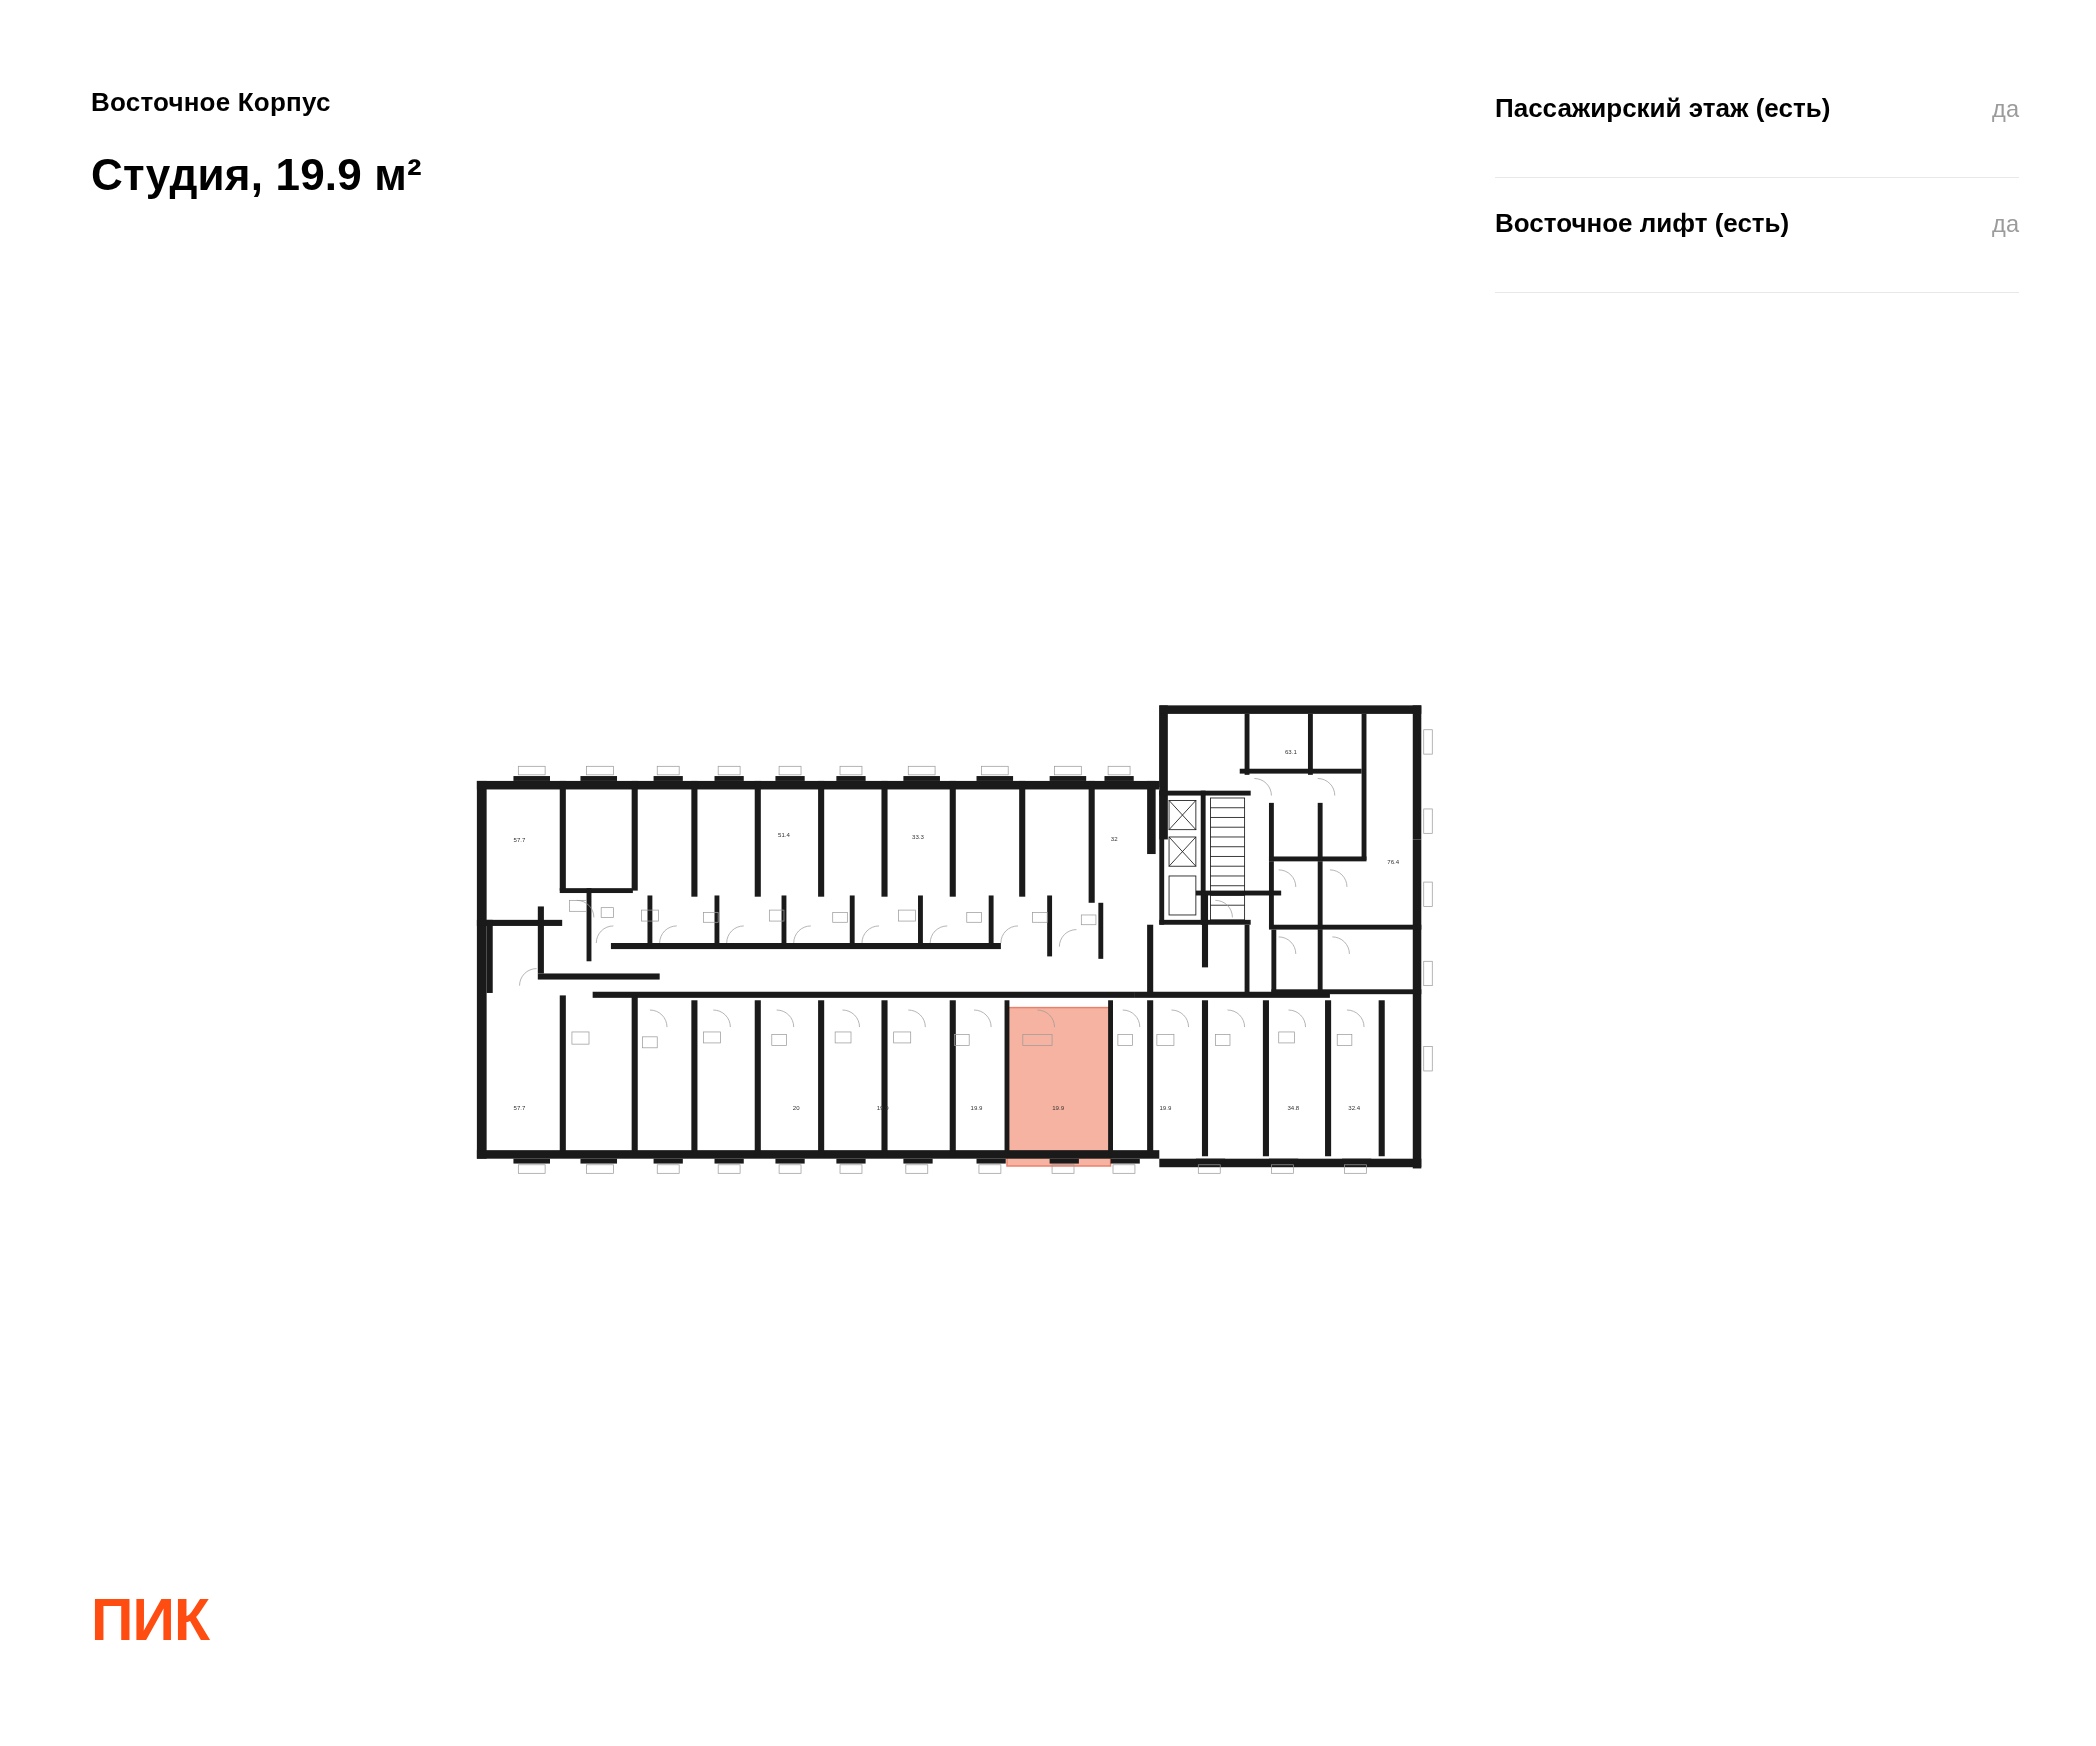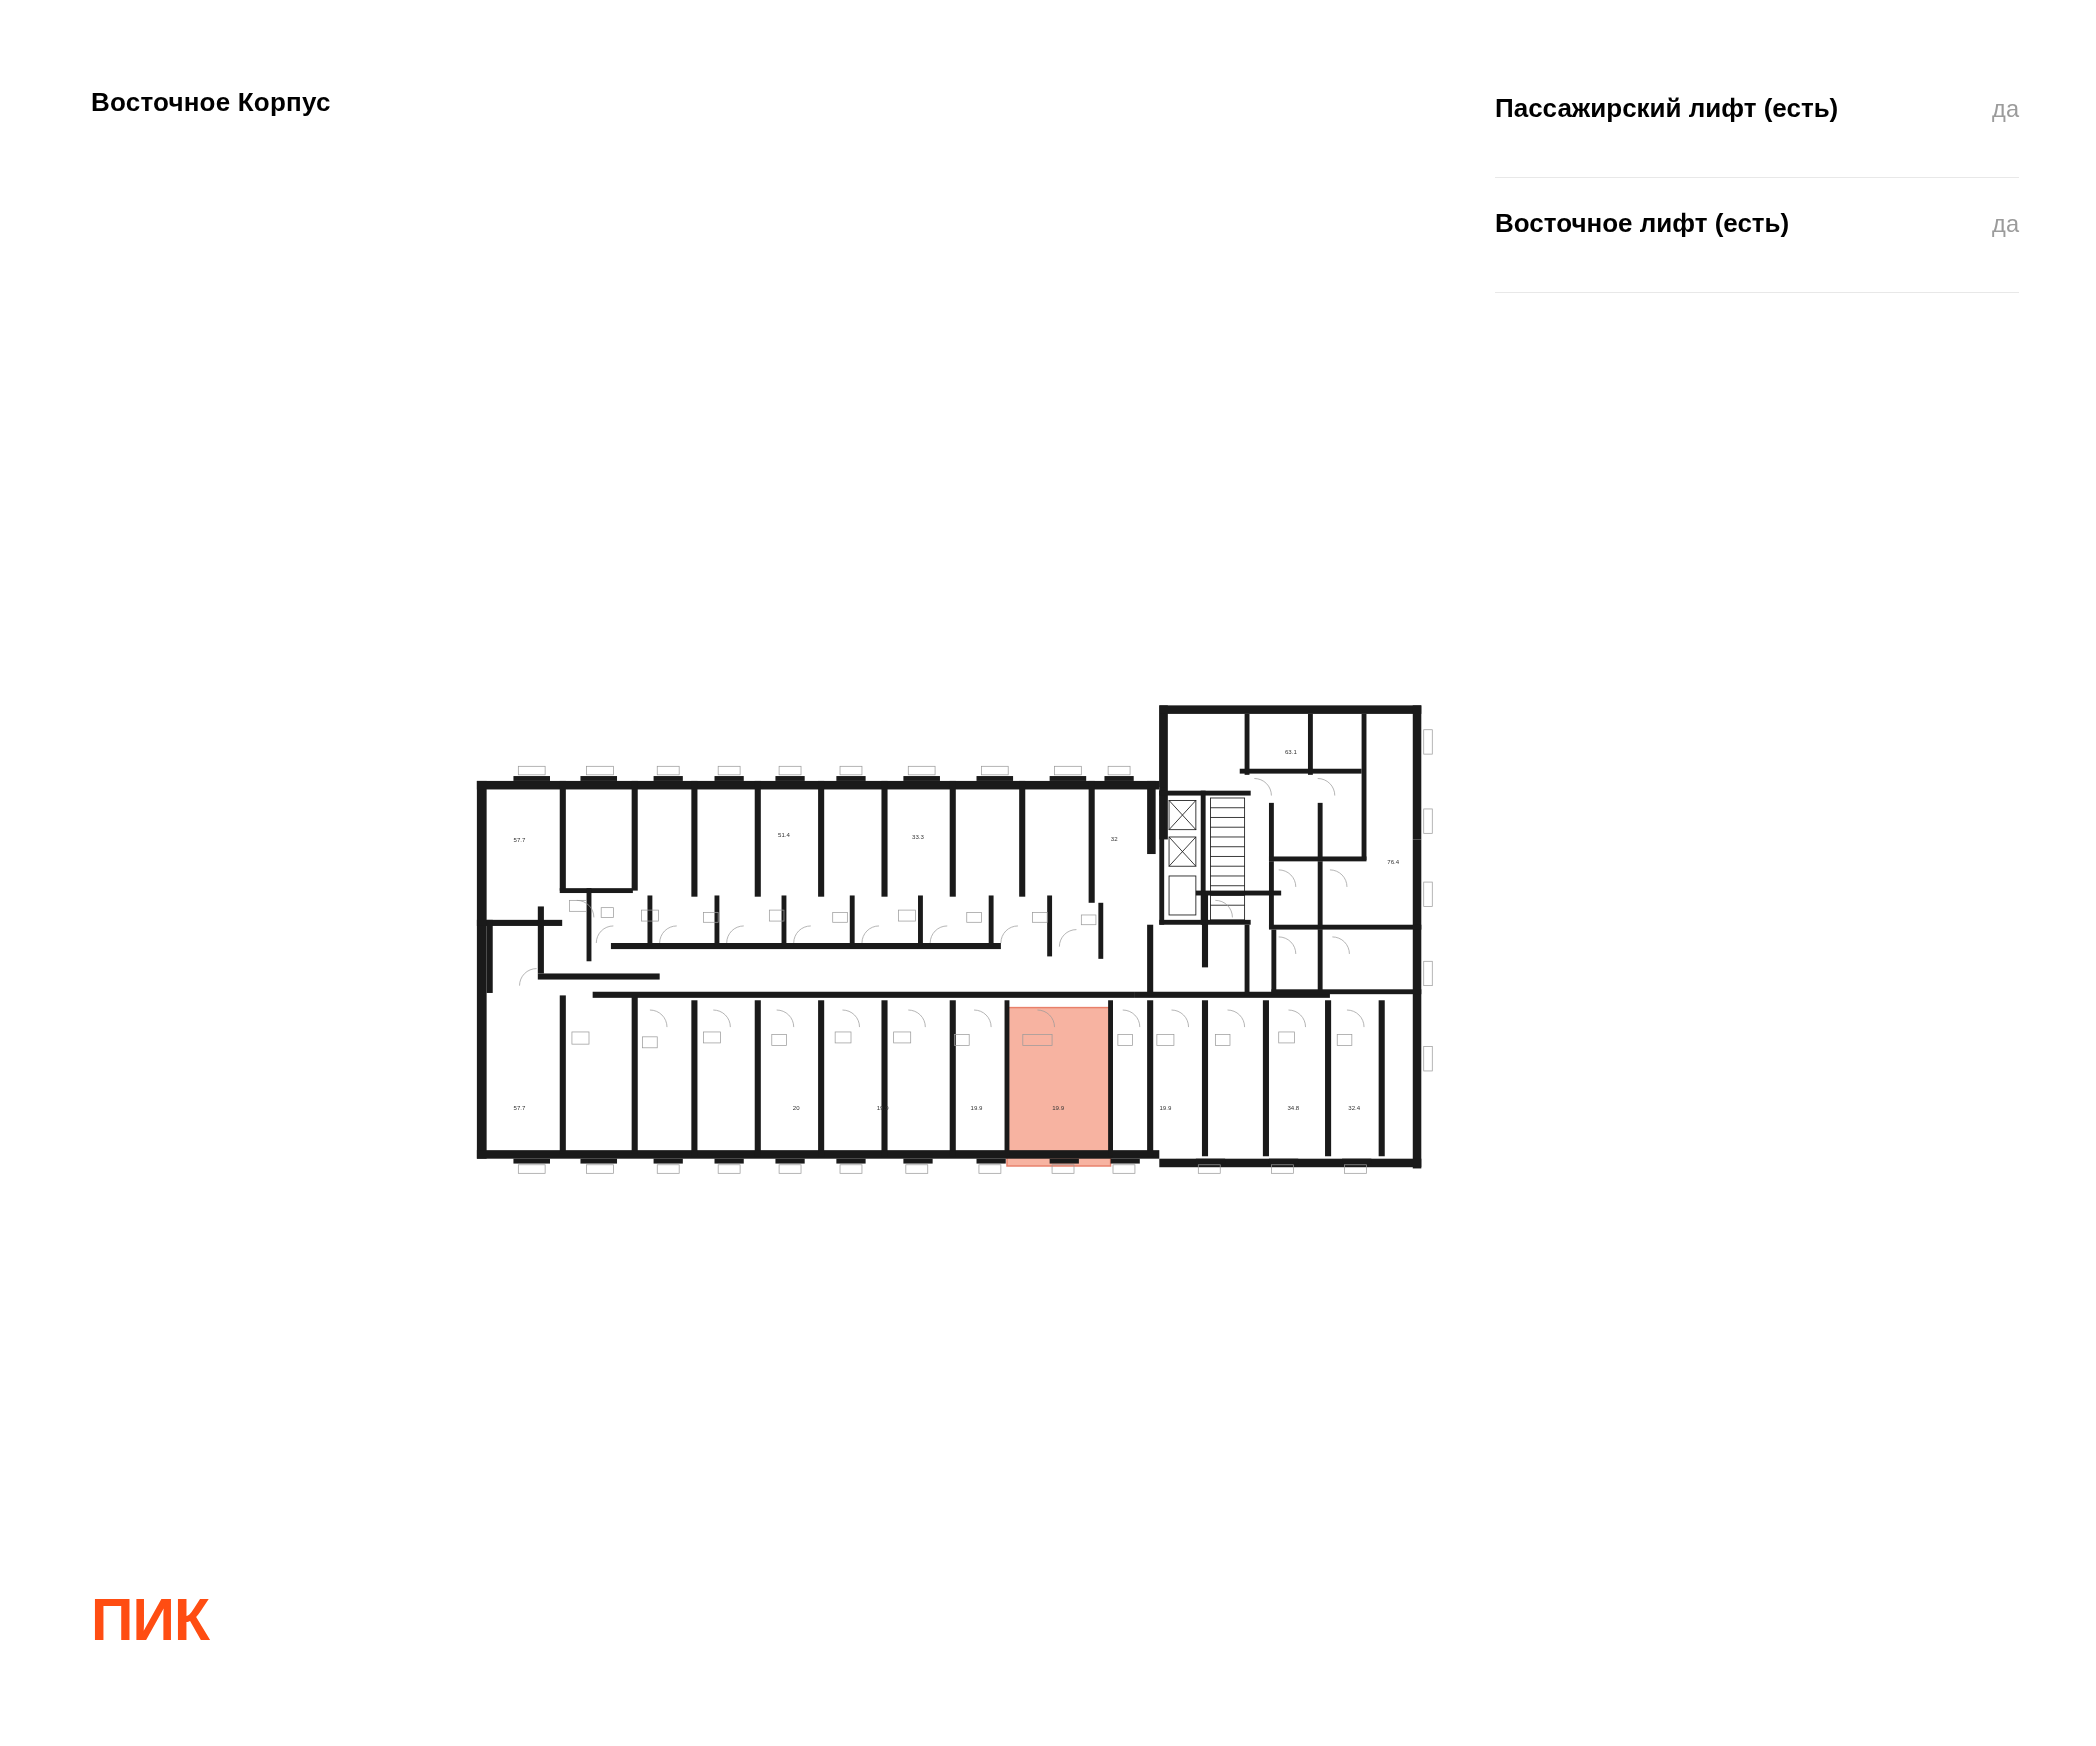--- a/index.html
+++ b/index.html
@@ -109,25 +109,26 @@
     color: #ff4d12;
     letter-spacing: -0.9px;
     line-height: 61px;
   }
 </style>
 </head>
 <body>
 
 <div class="header">
   <div class="complex-name">Восточное Корпус</div>
+  <div class="flat-title">Студия, 19.9 м²</div>
 </div>
 
 <div class="specs">
   <div class="spec-row">
-    <div class="spec-label">Пассажирский лифт (есть)</div>
+    <div class="spec-label">Пассажирский этаж (есть)</div>
     <div class="spec-value">да</div>
   </div>
   <div class="spec-row">
     <div class="spec-label">Восточное лифт (есть)</div>
     <div class="spec-value">да</div>
   </div>
 </div>
 
 <div class="plan-wrap">
 <svg class="plan-svg" width="1310" height="524" viewBox="0 0 1000 430" xmlns="http://www.w3.org/2000/svg">

